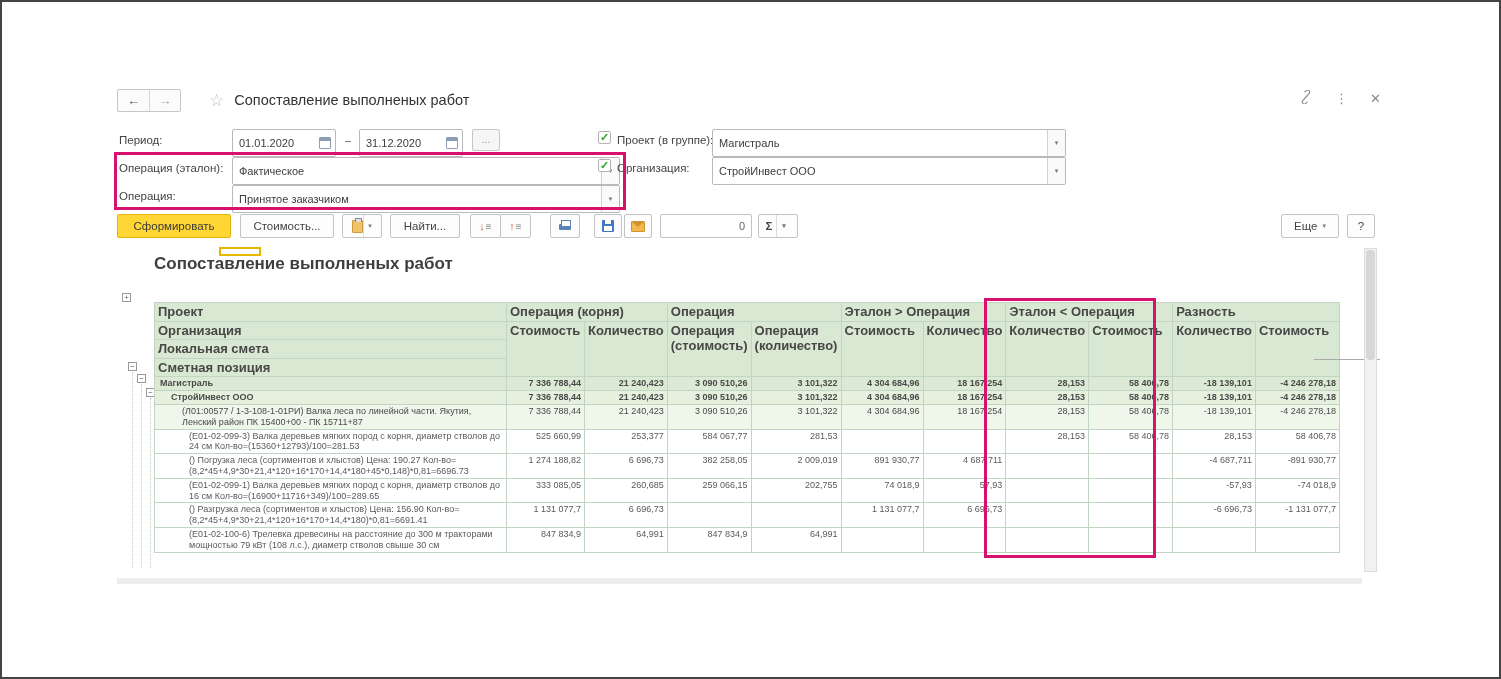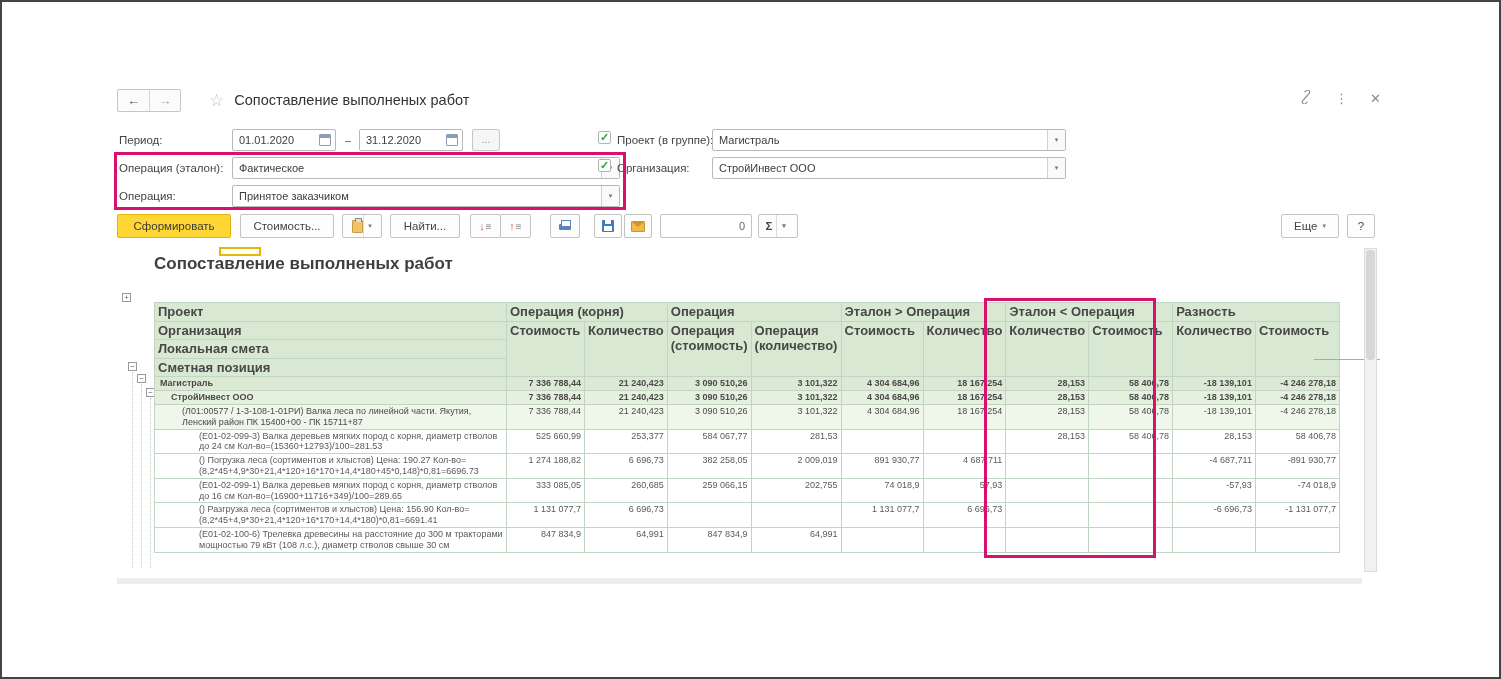--- a/index.html
+++ b/index.html
@@ -11,21 +11,21 @@
   .navbtns { display:flex; border:1px solid #c6c6c6; border-radius:2px; background:#fbfbfb; }
   .navbtn { width:31px; height:21px; display:flex; align-items:center; justify-content:center; font-size:13px; color:#555; cursor:default; }
   .navbtn + .navbtn { border-left:1px solid #d6d6d6; color:#aaa; }
   .star { margin-left:28px; font-size:17px; color:#c0c0c0; }
   .pagetitle { margin-left:10px; font-size:14.5px; color:#333; }
   .winicons { position:absolute; top:88px; right:118px; display:flex; gap:22px; align-items:center; color:#8a8a8a; }
   .winicons .ic { font-size:13px; }
 
   
   .flabel { position:absolute; font-size:11.5px; color:#444; }
-  .fieldbox { position:absolute; height:22px; border:1px solid #b9b9b9; border-radius:2px; background:#fff; display:flex; align-items:center; }
+  .fieldbox { position:absolute; height:28px; border:1px solid #b9b9b9; border-radius:2px; background:#fff; display:flex; align-items:center; }
   .fieldbox .txt { flex:1; padding:0 6px; font-size:11px; color:#3d3d3d; white-space:nowrap; overflow:hidden; }
   .combo-arrow { width:18px; height:100%; border-left:1px solid #d0d0d0; background:#fafafa; display:flex; align-items:center; justify-content:center; font-size:7px; color:#777; }
   .ico-cal { width:12px; height:12px; border:1px solid #8d9db3; border-radius:1px; margin-right:4px; position:relative; background:#fff; }
   .ico-cal::before { content:""; position:absolute; left:0; right:0; top:0; height:3px; background:#8d9db3; }
   .dash { position:absolute; font-size:11px; color:#555; }
   .dotsbtn { position:absolute; height:22px; width:28px; border:1px solid #c6c6c6; border-radius:2px; background:#f6f6f6; color:#999; font-size:10px; text-align:center; line-height:20px; }
   .cb { position:absolute; width:13px; height:13px; border:1px solid #b3b3b3; border-radius:2px; background:#fff; font-size:11px; line-height:11px; text-align:center; color:#2ea52e; font-weight:bold; }
 
   
   .tbtn { position:absolute; top:212px; height:24px; border:1px solid #c3c3c3; border-radius:2px; background:#fdfdfd; font-size:11.5px; color:#444; display:flex; align-items:center; justify-content:center; }
@@ -50,21 +50,21 @@
   .rtitle { position:absolute; left:37px; top:8px; font-size:17px; font-weight:bold; color:#3f3f3f; }
   .cellcursor { position:absolute; left:102px; top:1px; width:42px; height:9px; border:2px solid #e6b800; background:#fff; }
   .grid { position:absolute; left:37px; top:56px; border-collapse:collapse; table-layout:fixed; }
   .grid td { border:1px solid #c2d4c2; font-size:9px; color:#4a4a4a; padding:1px 3px; vertical-align:top; line-height:1.2; }
   .grid .hd td { background:#d9e8d2; font-weight:bold; font-size:13px; color:#474747; }
   .grid td.num { text-align:right; white-space:nowrap; }
   .r-g1 td { background:#dcead5; font-weight:bold; }
   .r-g2 td { background:#e5f0de; font-weight:bold; }
   .r-g3 td { background:#eff6ea; }
   .r-det td { background:#fff; color:#5a5a5a; }
-  td.ind-1 { padding-left:5px; } td.ind-2 { padding-left:16px; } td.ind-3 { padding-left:27px; } td.ind-4 { padding-left:44px; }
+  td.ind-1 { padding-left:5px; } td.ind-2 { padding-left:16px; } td.ind-3 { padding-left:27px; } td.ind-4 { padding-left:34px; }
 
   
   .xp { position:absolute; width:9px; height:9px; border:1px solid #9a9a9a; background:#fff; font-size:8px; line-height:7px; text-align:center; color:#666; }
   .treeline { position:absolute; width:0; border-left:1px dotted #c9c9c9; }
 
   
   .vscroll { position:absolute; right:3px; top:2px; width:13px; height:324px; background:#f1f1f1; border:1px solid #dcdcdc; }
   .vscroll .thumb { position:absolute; left:1px; top:1px; width:9px; height:110px; background:#d7d7d7; border-radius:4px; }
   .hscroll { position:absolute; left:0; bottom:-8px; height:6px; width:1245px; background:#ededed; }
 

